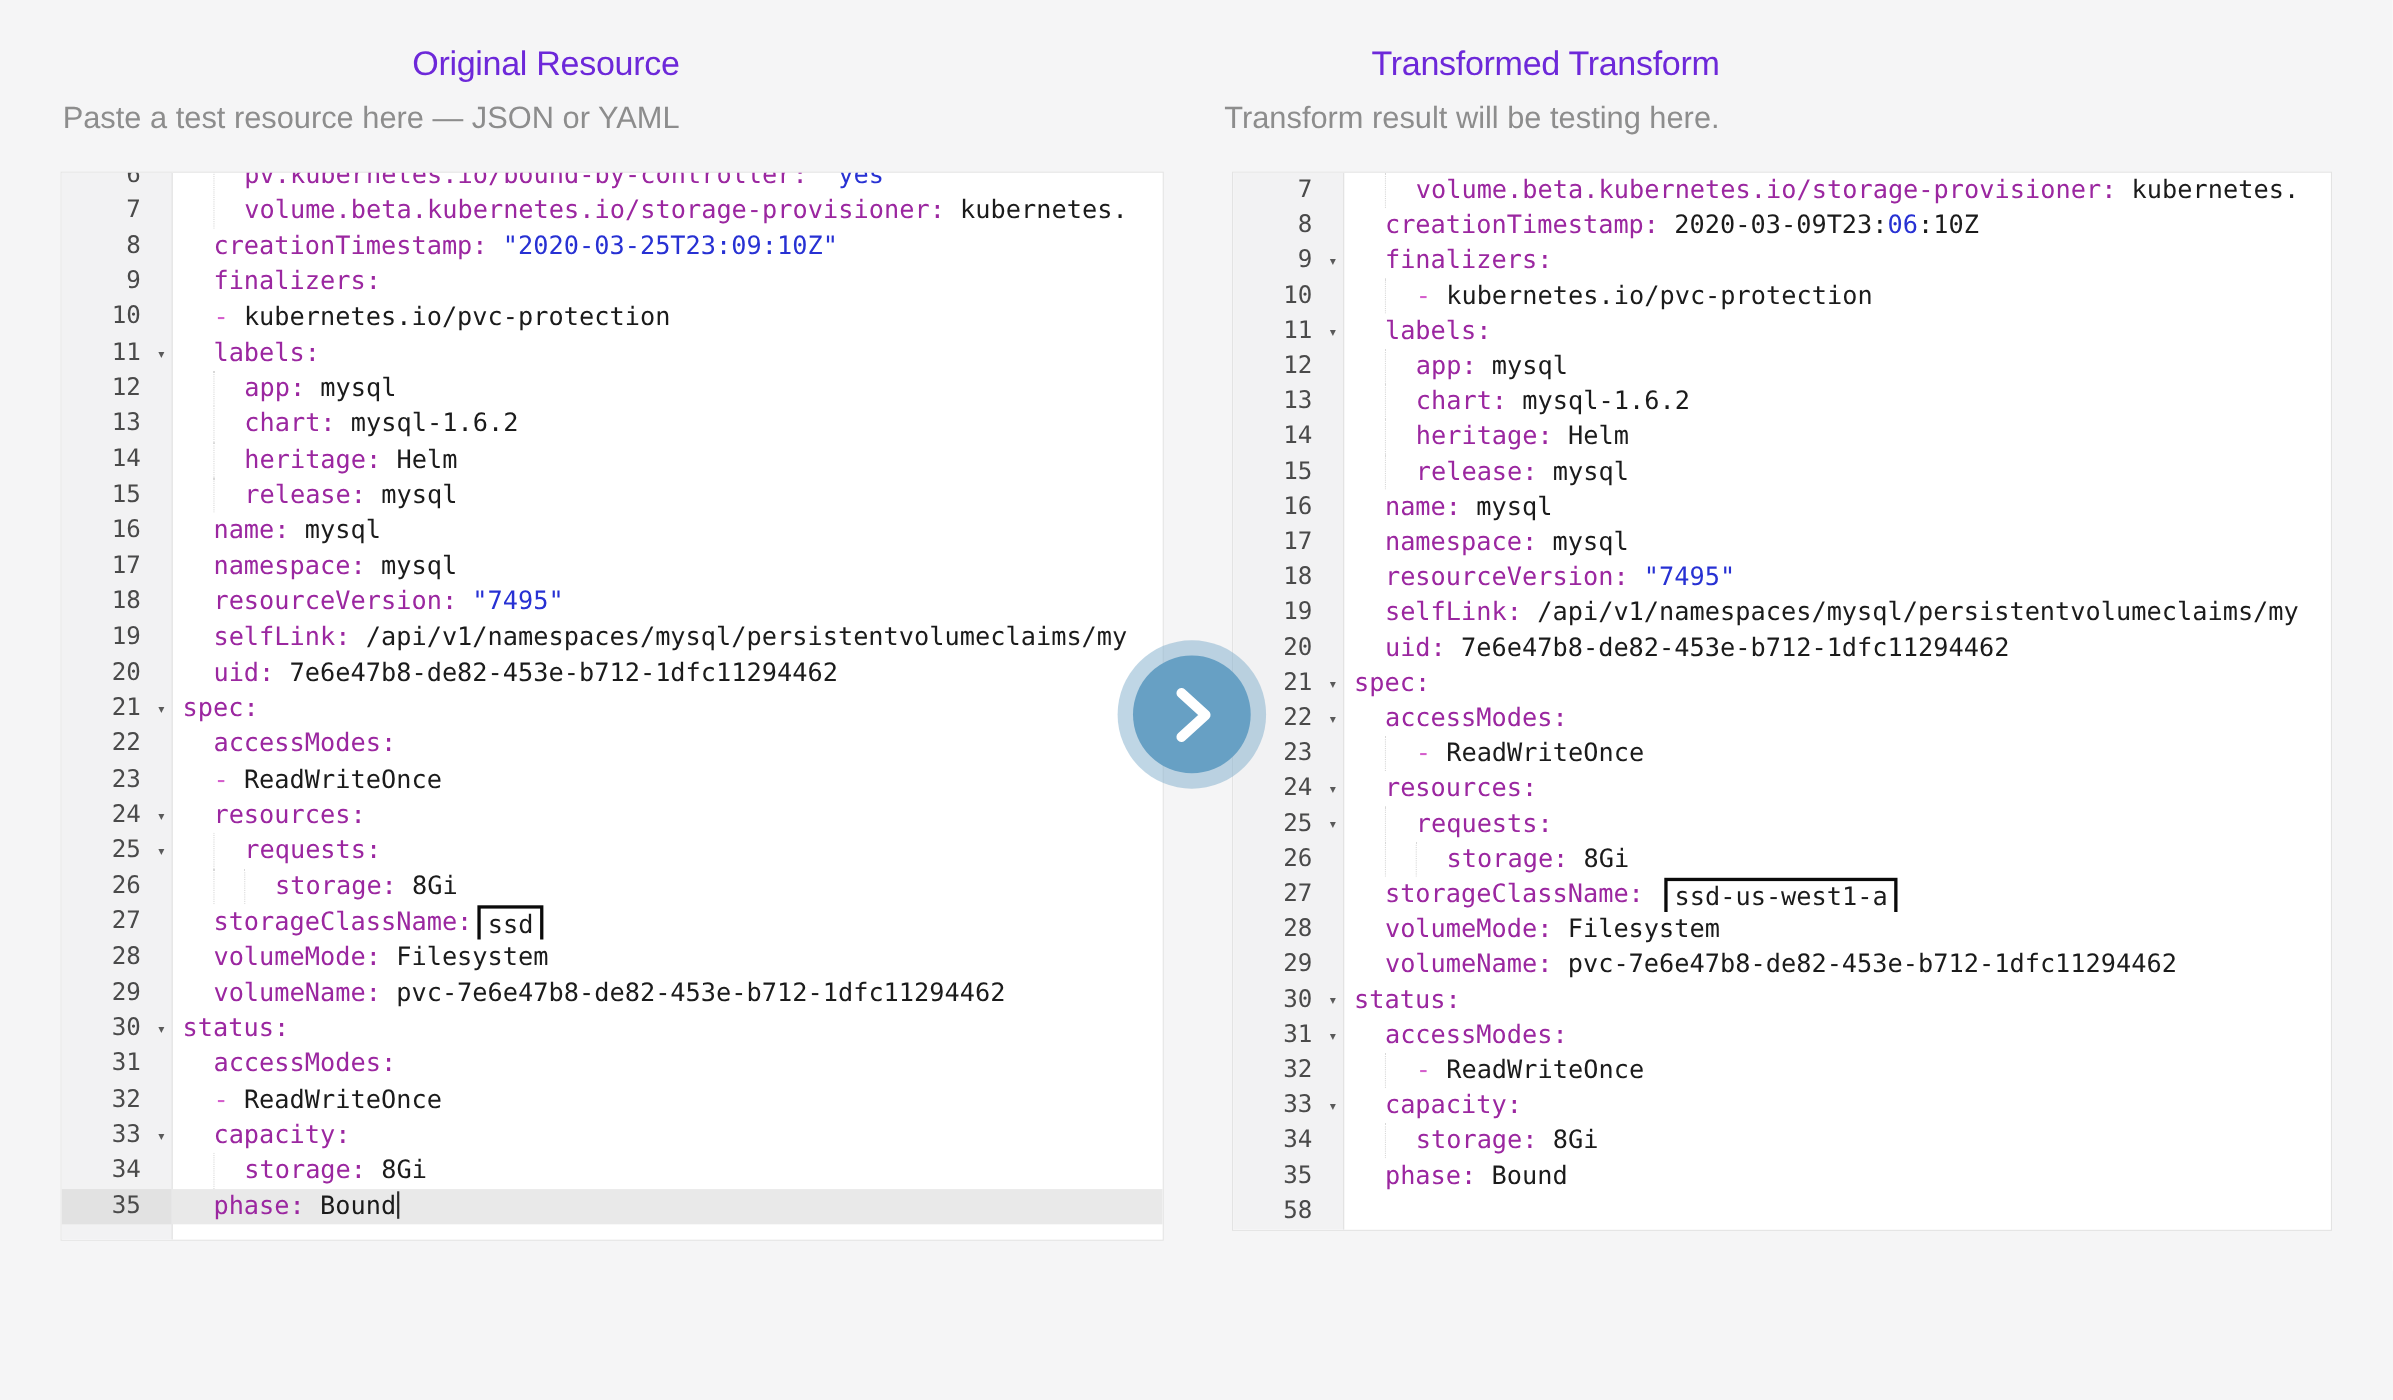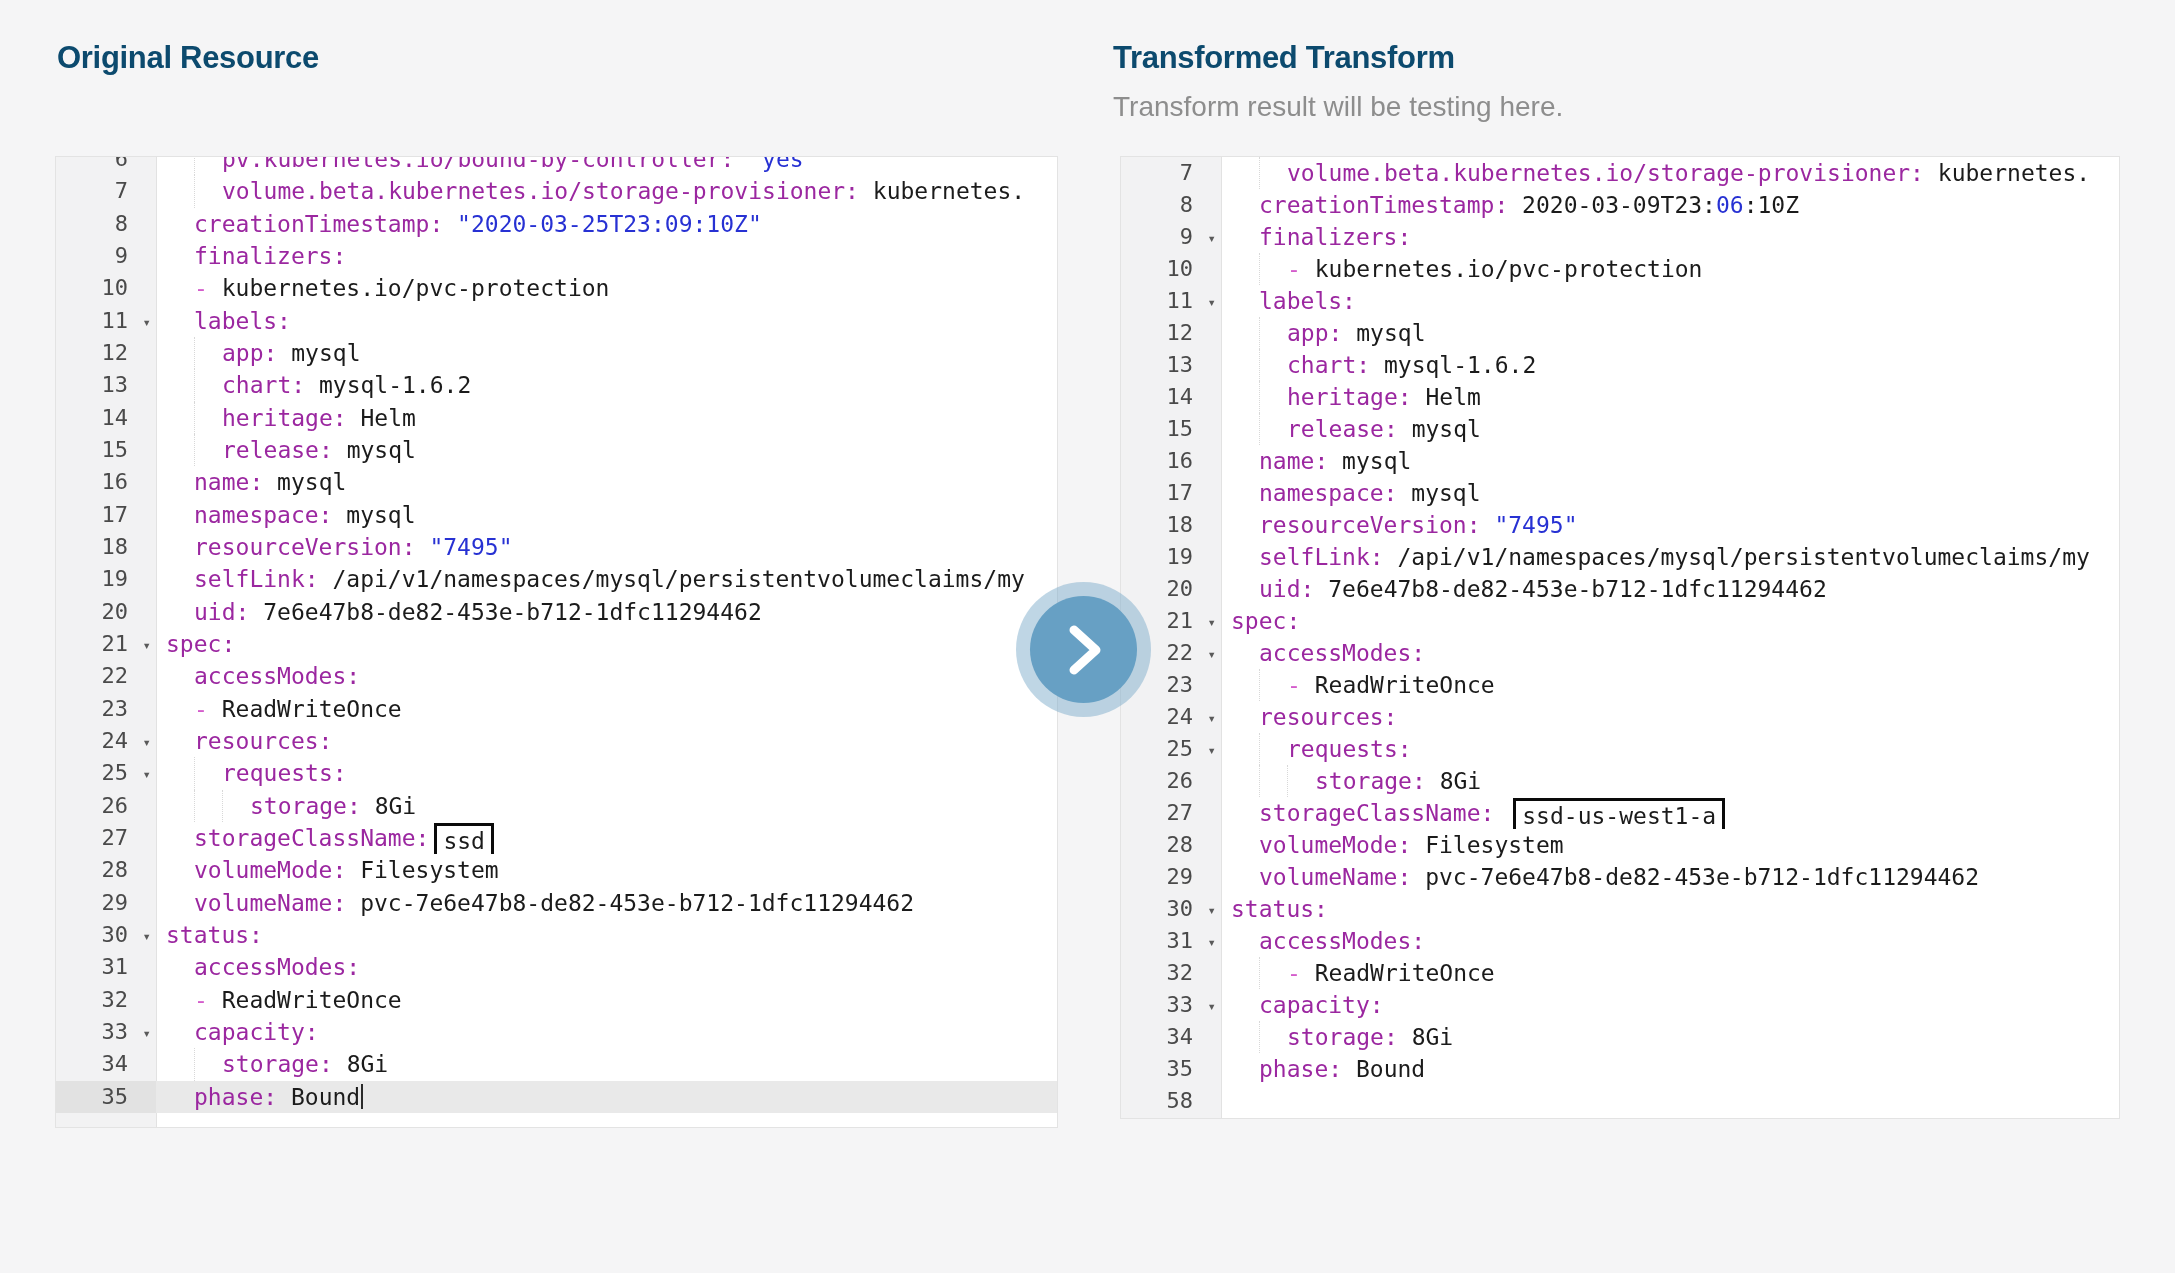--- a/index.html
+++ b/index.html
@@ -11,21 +11,21 @@
     --box-border:#0a0a0a;
   }
   html,body{margin:0;padding:0;}
   body{font-family:"Liberation Sans",sans-serif;}
   #canvas{position:relative;width:2175px;height:1273px;background:var(--page-bg);overflow:hidden;}
 
   
   .head{position:absolute;top:40px;}
   .head-left{left:57px;}
   .head-right{left:1113px;}
-  .head h1{margin:0;font-size:31px;line-height:36px;font-weight:700;color:#0c4a6e;letter-spacing:-0.3px;}
+  .head h1{margin:0;font-size:31px;line-height:36px;font-weight:400;color:#6d28d9;letter-spacing:-0.3px;text-align:right;}
   .head p{margin:16px 0 0;font-size:28px;line-height:30px;color:#8d8d8d;font-weight:400;}
 
   
   .editor{position:absolute;background:var(--editor-bg);border:1px solid var(--editor-border);overflow:hidden;}
   .editor-left{left:55px;top:156px;width:1001px;height:970px;--lh:32.33px;}
   .editor-right{left:1120px;top:156px;width:998px;height:961px;--lh:32.03px;}
   .gutter-bg{position:absolute;left:0;top:0;bottom:0;width:100px;background:var(--gutter-bg);border-right:1px solid var(--gutter-border);}
   .lines{position:relative;}
   .editor-left .lines{margin-top:-14px;}
   .row{display:flex;height:var(--lh);font-family:"DejaVu Sans Mono","Liberation Mono",monospace;font-size:23px;line-height:var(--lh);}
@@ -55,20 +55,21 @@
   .paste-label{font-size:30px;font-weight:700;color:#141414;margin-left:28px;letter-spacing:-0.2px;}
   .paste-bar .chev{margin-left:auto;}
 </style>
 </head>
 <body>
 
 <div id="canvas">
 
   <div class="head head-left">
     <h1>Original Resource</h1>
+    <p>Paste a test resource here — JSON or YAML</p>
   </div>
 
   <div class="head head-right">
     <h1>Transformed Transform</h1>
     <p>Transform result will be testing here.</p>
   </div>
 
   <div class="editor editor-left">
     <div class="gutter-bg"></div>
     <div class="lines" id="lines-left">

